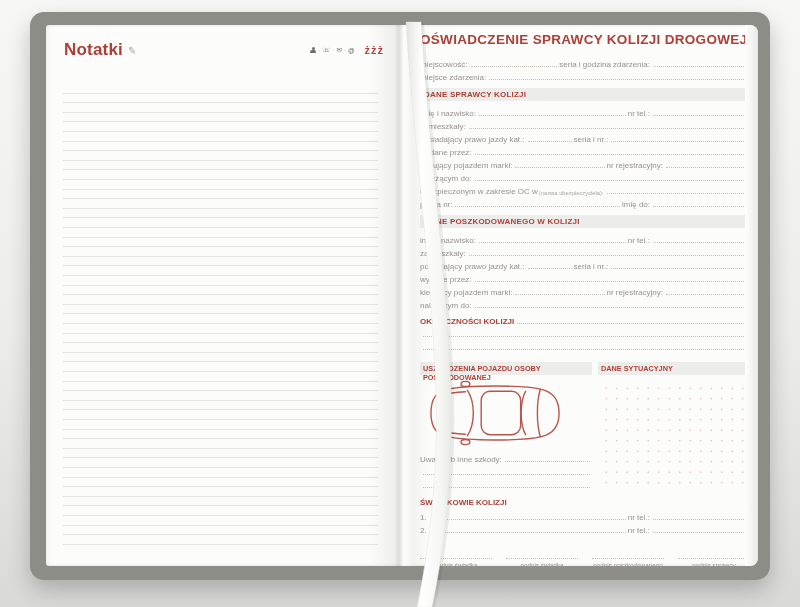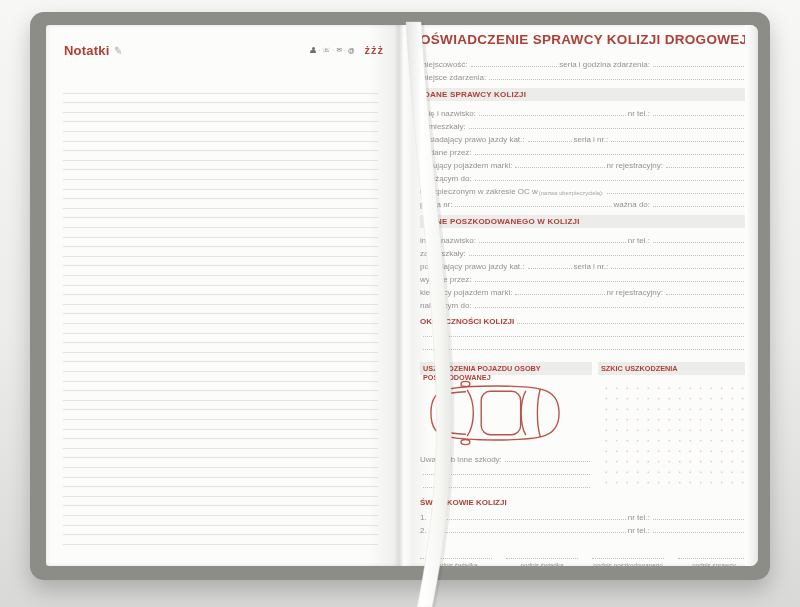--- a/index.html
+++ b/index.html
@@ -30,21 +30,21 @@
     background:linear-gradient(to right,
       rgba(0,0,0,0) 0%, rgba(0,0,0,0.05) 42%, rgba(0,0,0,0.13) 50%,
       rgba(255,255,255,0.55) 58%, rgba(0,0,0,0.04) 72%, rgba(0,0,0,0) 100%);
   }
   
   .left-page{position:absolute;left:0;top:0;width:352px;height:100%;}
   .lp-header{
     position:absolute;left:18px;right:14px;top:16px;height:18px;
     display:flex;align-items:center;
   }
-  .lp-title{color:#ae3f37;font-weight:bold;font-size:13px;letter-spacing:0.2px;}
+  .lp-title{color:#ae3f37;font-weight:bold;font-size:17px;letter-spacing:0.2px;}
   .pencil{color:#a9a5a2;font-size:10px;margin-left:5px;transform:rotate(8deg);}
   .lp-spacer{flex:1;}
   .contact{display:flex;align-items:center;gap:2px;color:#6e6b68;font-size:6.5px;}
   .contact .sep{color:#8e8b88;font-size:6px;}
   .person-icon{display:inline-block;width:6px;height:6px;position:relative;}
   .person-icon::before{content:"";position:absolute;top:0;left:1.5px;width:3px;height:3px;border-radius:50%;background:#6e6b68;}
   .person-icon::after{content:"";position:absolute;bottom:0;left:0;width:6px;height:2.6px;border-radius:3px 3px 1px 1px;background:#6e6b68;}
   .brand-logo{color:#b2483f;font-weight:bold;font-size:11px;letter-spacing:1px;margin-left:10px;}
   .ruling{
     position:absolute;left:17px;top:59px;width:315px;height:462px;
@@ -159,21 +159,21 @@
             <span class="dots"></span>
           </div>
           <div class="row">
             <span class="lbl">ubezpieczonym w zakresie OC w</span>
             <span class="note">(nazwa ubezpieczyciela):</span>
             <span class="dots"></span>
           </div>
           <div class="row">
             <span class="lbl">polisa nr:</span>
             <span class="dots"></span>
-            <span class="lbl">ważna do:</span>
+            <span class="lbl">imię do:</span>
             <span class="dots mid"></span>
           </div>
 
           <div class="band">DANE POSZKODOWANEGO W KOLIZJI</div>
           <div class="row">
             <span class="lbl">imię i nazwisko:</span>
             <span class="dots"></span>
             <span class="lbl">nr tel.:</span>
             <span class="dots mid"></span>
           </div>
@@ -236,21 +236,21 @@
                 <span class="dots"></span>
               </div>
               <div class="row">
                   <span class="dots"></span>
                 </div>
               <div class="row">
                   <span class="dots"></span>
                 </div>
             </div>
             <div class="col-right">
-              <div class="band small">SZKIC USZKODZENIA</div>
+              <div class="band small">DANE SYTUACYJNY</div>
               <div class="dotgrid"></div>
             </div>
           </div>
 
           <div class="red-h witness-title">ŚWIADKOWIE KOLIZJI</div>
           <div class="row">
             <span class="num">1.</span>
             <span class="dots"></span>
             <span class="lbl">nr tel.:</span>
             <span class="dots mid"></span>

